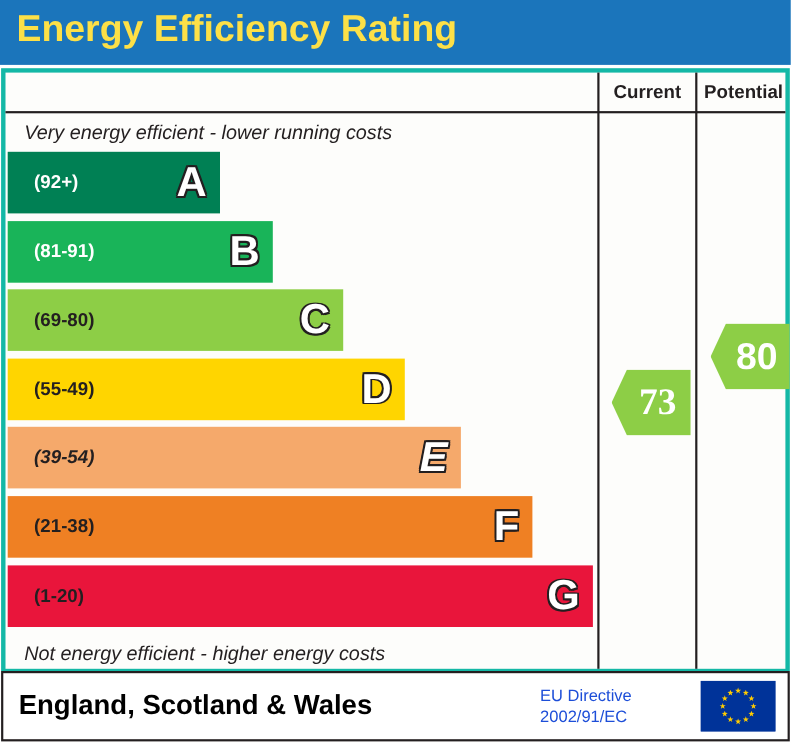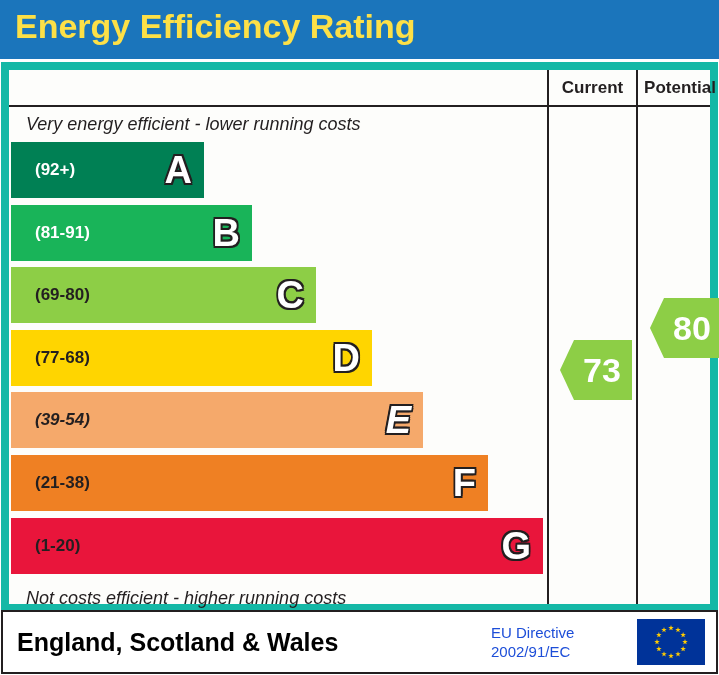--- a/index.html
+++ b/index.html
@@ -32,21 +32,21 @@
     color:#fde047;
     letter-spacing:0px;
     white-space:nowrap;
   }
 
   
   .frame{
     position:absolute;
     left:1px; top:62px;
     width:717px; height:550px;
-    border:8px solid #14b8a6;
+    border:4px solid #14b8a6;
     box-sizing:border-box;
     background:#fdfdfb;
   }
 
   
   .vline{
     position:absolute;
     top:0; bottom:0;
     width:2px;
     background:#231f20;
@@ -143,21 +143,21 @@
     color:#ffffff;
     font-size:34px;
     font-weight:bold;
     display:flex;
     align-items:center;
     justify-content:center;
     padding-left:12px;
     box-sizing:border-box;
     clip-path:polygon(0% 50%, 14px 0%, 100% 0%, 100% 100%, 14px 100%);
   }
-  .badge-current{ left:551px; top:270px; width:72px; }
+  .badge-current{ left:551px; top:270px; width:72px;font-family:Liberation Serif, serif; }
   .badge-potential{ left:641px; top:228px; width:72px; }
 
   
   .footer{
     position:absolute;
     left:1px; top:610px;
     width:717px; height:64px;
     border:2px solid #231f20;
     box-sizing:border-box;
     background:#ffffff;
@@ -218,37 +218,37 @@
           </div>
           <div class="bar" style="top: 62.6px; width: 241px; height: 56px; background: rgb(25, 180, 89); text-decoration: underline;">
             <span class="bar-range lt-light">(81-91)</span>
             <span class="bar-letter">B</span>
           </div>
           <div class="bar" style="top: 125.2px; width: 305px; height: 56px; background: rgb(141, 206, 70);">
             <span class="bar-range lt-dark">(69-80)</span>
             <span class="bar-letter">C</span>
           </div>
           <div class="bar" style="top: 187.8px; width: 361px; height: 56px; background: rgb(255, 213, 0);">
-            <span class="bar-range lt-dark">(77-68)</span>
+            <span class="bar-range lt-dark">(55-49)</span>
             <span class="bar-letter">D</span>
           </div>
           <div class="bar" style="top: 250.4px; width: 412px; height: 56px; background: rgb(245, 169, 107); font-style: italic;">
             <span class="bar-range lt-dark">(39-54)</span>
             <span class="bar-letter">E</span>
           </div>
           <div class="bar" style="top: 313px; width: 477px; height: 56px; background: rgb(239, 128, 35);">
             <span class="bar-range lt-dark">(21-38)</span>
             <span class="bar-letter">F</span>
           </div>
           <div class="bar" style="top: 375.6px; width: 532px; height: 56px; background: rgb(233, 21, 59);">
             <span class="bar-range lt-dark">(1-20)</span>
             <span class="bar-letter">G</span>
           </div>
         </div>
-      <div class="note note-bottom">Not costs efficient - higher running costs</div>
+      <div class="note note-bottom">Not energy efficient - higher energy costs</div>
     </div>
 
     <div class="badge badge-current" id="badge-current" style="background: rgb(141, 206, 70);">73</div>
     <div class="badge badge-potential" id="badge-potential" style="background: rgb(141, 206, 70);">80</div>
   </div>
 
   <div class="footer">
     <div class="footer-title">England, Scotland &amp; Wales</div>
     <div class="eu-text">
       <div>EU Directive</div>

